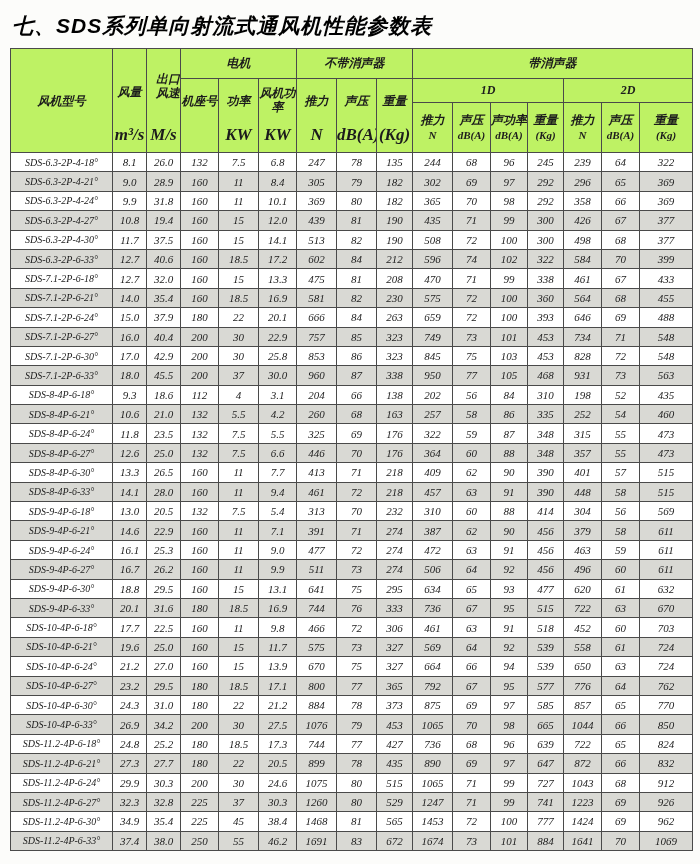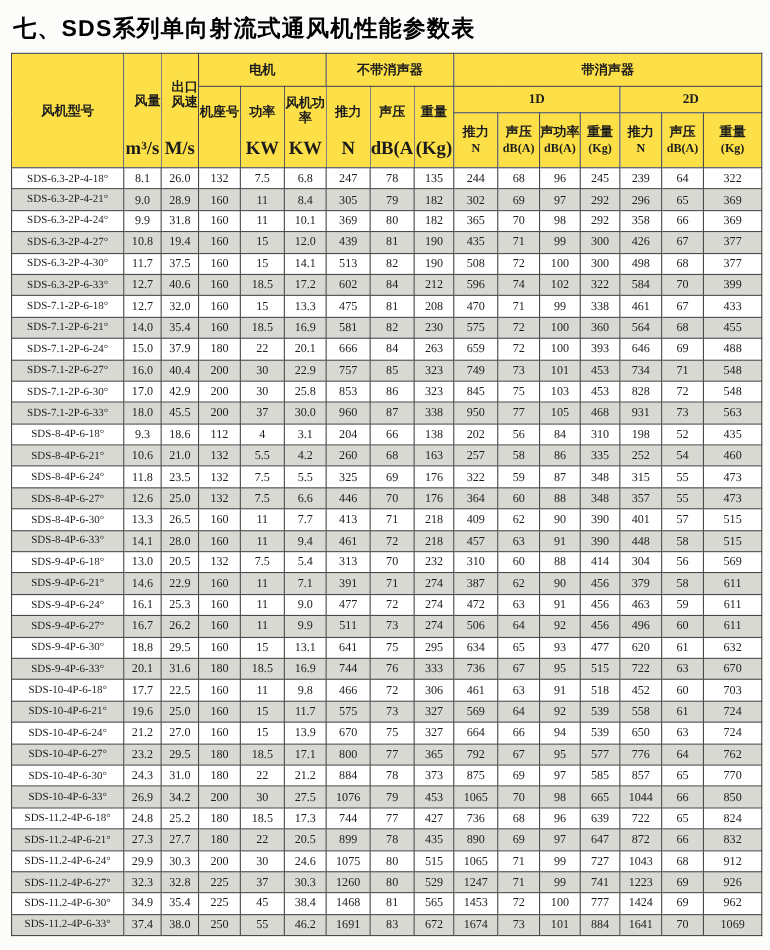--- a/index.html
+++ b/index.html
@@ -3,21 +3,21 @@
 <meta charset="utf-8">
 <style>
   html,body{margin:0;padding:0;}
   body{
     width:700px;height:864px;
     background:#fcfcfa;
     font-family:"Liberation Serif", serif;
     color:#1c1c1c;
     -webkit-font-smoothing:antialiased;
   }
-  .page{padding:10px 2px 0 10px;}
+  .page{padding:10px 2px 0 10px;font-style:italic;}
   .title{
     font-family:"Liberation Sans", sans-serif;
     font-weight:bold;
     font-size:21px;
     letter-spacing:1px;
     color:#000;
     margin:2px 0 8px 2px;
   }
   table.perf{
     border-collapse:collapse;
@@ -25,21 +25,21 @@
     width:682px;
   }
   table.perf th, table.perf td{
     border:1px solid #4a4a4a;
     text-align:center;
     vertical-align:middle;
     padding:0;
     overflow:hidden;
   }
   thead th{
-    background:#fde047;
+    background:#bef264;
     font-weight:bold;
     font-size:12px;
     line-height:1.2;
   }
   .h-r1{height:30px;}
   .h-r2{height:24px;margin-top:13px;}
   .h-r3{height:50px;}
   th.span-cell{position:relative;}
   th.span-cell .lbl{position:absolute;left:0;right:0;}
   th.span-cell .unit{position:absolute;left:0;right:0;bottom:7px;font-weight:bold;font-size:17px;}
@@ -84,21 +84,21 @@
       <col style="width:38px">
         <col style="width:38px">
         <col style="width:53px">
     </colgroup>
     <thead>
       <tr class="h-r1">
         <th rowspan="3" class="span-cell c3">
           <div class="lbl">风机型号</div>
         </th>
         <th rowspan="3" class="span-cell c3">
-          <div class="lbl" style="top:42%;text-align:right;">风量</div>
+          <div class="lbl" style="top:42%;">风量</div>
           <div class="unit">m³/s</div>
         </th>
         <th rowspan="3" class="span-cell c3">
           <div class="lbl" style="top:36%;text-align:right;">出口风速</div>
           <div class="unit">M/s</div>
         </th>
         <th colspan="3">电机</th>
         <th colspan="3">不带消声器</th>
         <th colspan="7">带消声器</th>
       </tr>

